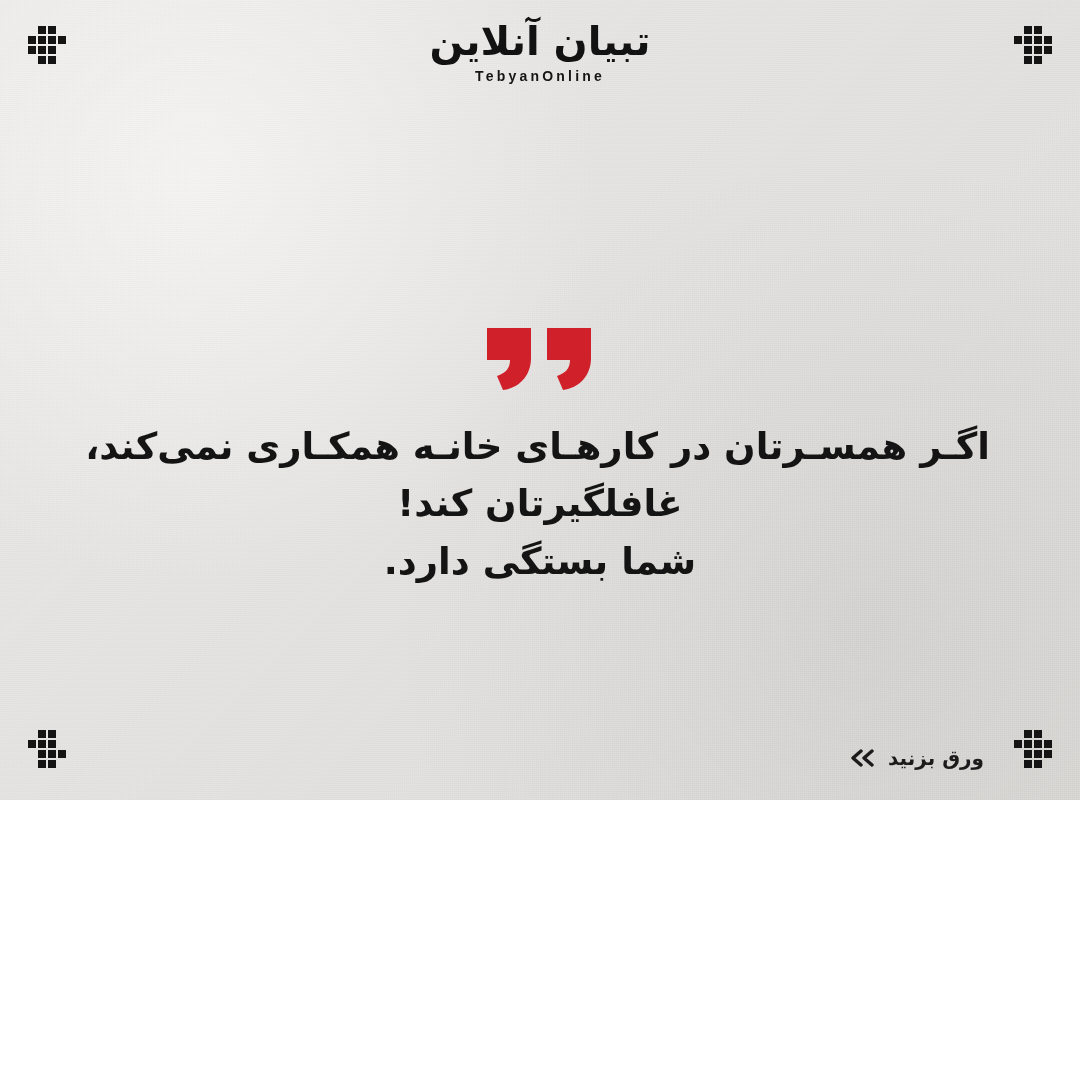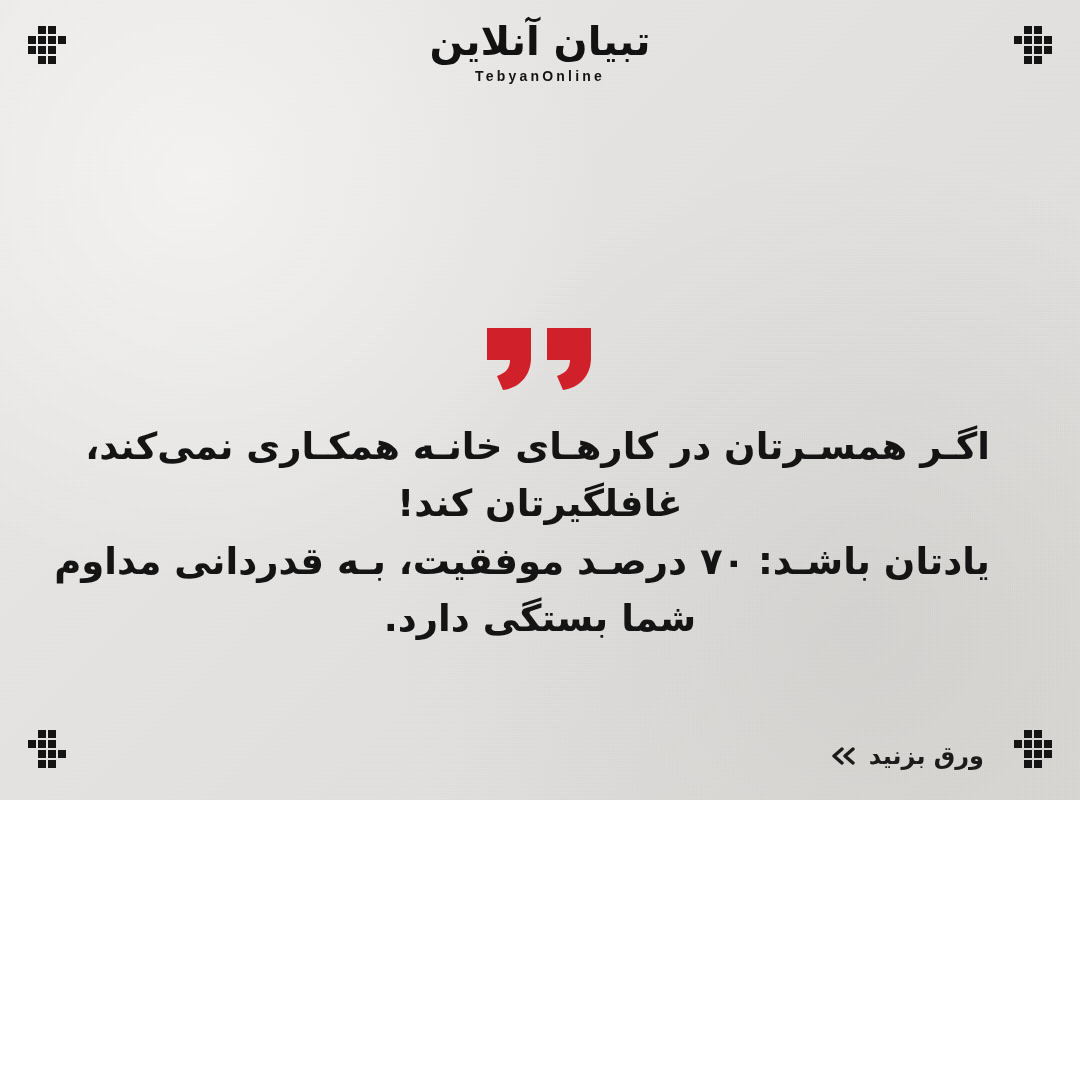--- a/index.html
+++ b/index.html
@@ -111,21 +111,21 @@
     position: absolute;
     bottom: 30px;
     right: 96px;
     display: flex;
     align-items: center;
     gap: 12px;
     direction: rtl;
   }
   .footer-label {
     font-family: "DejaVu Sans", sans-serif;
-    font-size: 24px;
+    font-size: 20px;
     font-weight: 700;
     color: #1b1b1b;
   }
   .footer-chevrons {
     display: flex;
     align-items: center;
     color: #1b1b1b;
   }
 </style>
 </head>
@@ -215,21 +215,20 @@
       <g fill="#d0202a">
         <path d="M2 2 h44 v30 c0 18 -12 30 -28 32 l-6 -14 c9 -3 13 -8 13 -16 h-23 z"></path>
         <path d="M62 2 h44 v30 c0 18 -12 30 -28 32 l-6 -14 c9 -3 13 -8 13 -16 h-23 z"></path>
       </g>
     </svg>
   </div>
 
   <div class="quote-block">
     <div class="quote-line tight">اگـر همسـرتان در کارهـای خانـه همکـاری نمی‌کند،</div>
     <div class="quote-line">غافلگیرتان کند!</div>
-    <div class="quote-line tight">یادتان باشـد: ۷۰ درصـد موفقیت، بـه قدردانی مداوم</div>
     <div class="quote-line">شما بستگی دارد.</div>
   </div>
 
   <div class="footer">
     <span class="footer-label">ورق بزنید</span>
     <span class="footer-chevrons">
       <svg width="30" height="20" viewBox="0 0 30 20" aria-hidden="true">
         <g fill="none" stroke="#1b1b1b" stroke-width="3.4" stroke-linecap="round" stroke-linejoin="round">
           <polyline points="15,3 7,10 15,17"></polyline>
           <polyline points="26,3 18,10 26,17"></polyline>

